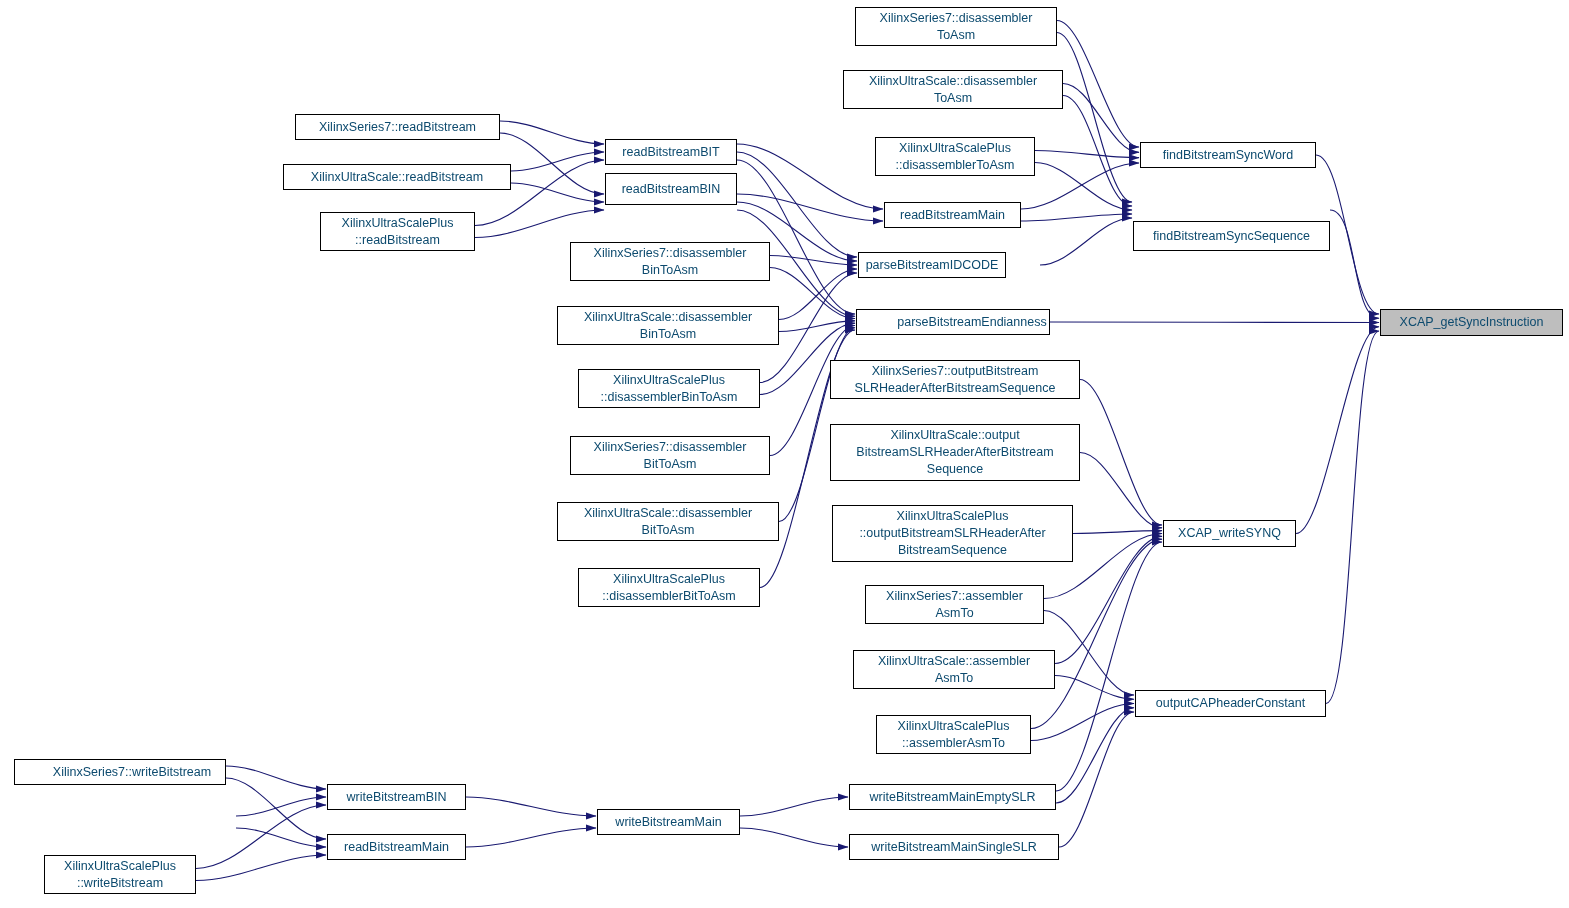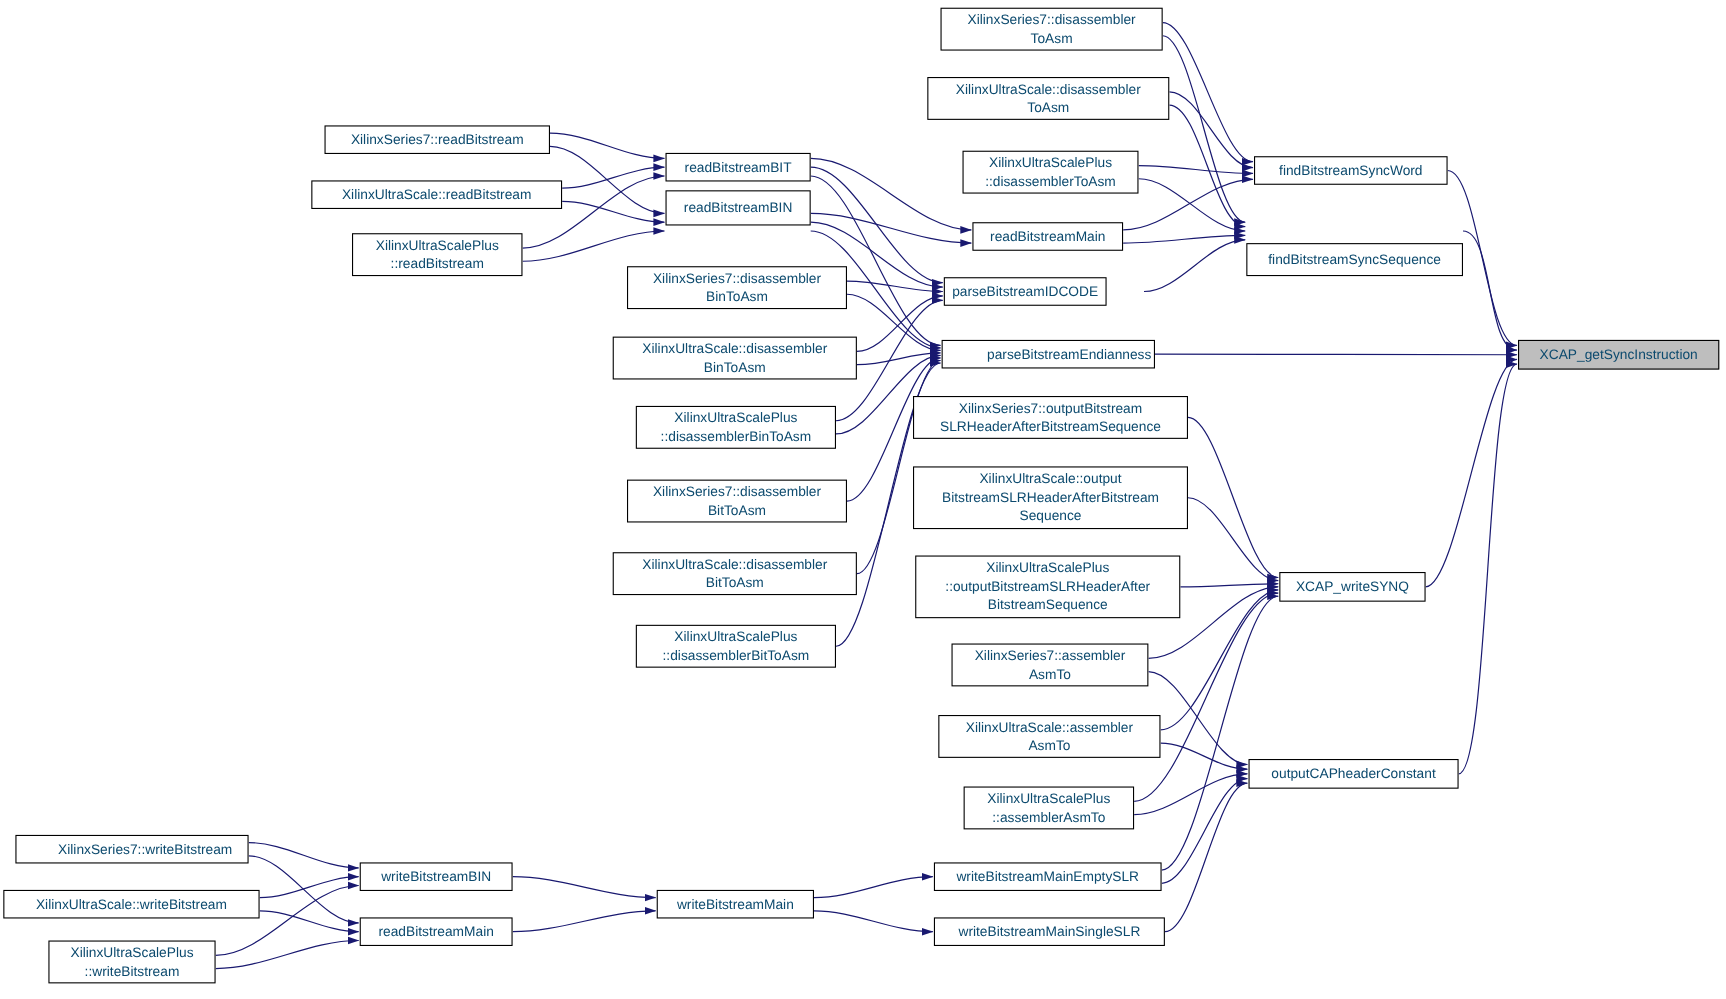--- a/index.html
+++ b/index.html
@@ -213,23 +213,20 @@
     </div>
     <div class="node" style="left: 1135px; top: 690px; width: 191px; height: 27px;">
       <div class="line">outputCAPheaderConstant</div>
     </div>
     <div class="node highlight" style="left: 1380px; top: 309px; width: 183px; height: 27px;">
       <div class="line">XCAP_getSyncInstruction</div>
     </div>
     <div class="node" style="left: 14px; top: 759px; width: 212px; height: 26px; padding-left: 24px;">
       <div class="line">XilinxSeries7::writeBitstream</div>
     </div>
-    <div class="node" style="left: 3px; top: 809px; width: 233px; height: 26px;">
-      <div class="line">XilinxUltraScale::writeBitstream</div>
-    </div>
     <div class="node" style="left: 44px; top: 855px; width: 152px; height: 39px;">
       <div class="line">XilinxUltraScalePlus</div>
       <div class="line">::writeBitstream</div>
     </div>
     <div class="node" style="left: 327px; top: 784px; width: 139px; height: 26px;">
       <div class="line">writeBitstreamBIN</div>
     </div>
     <div class="node" style="left: 327px; top: 834px; width: 139px; height: 26px;">
       <div class="line">readBitstreamMain</div>
     </div>

